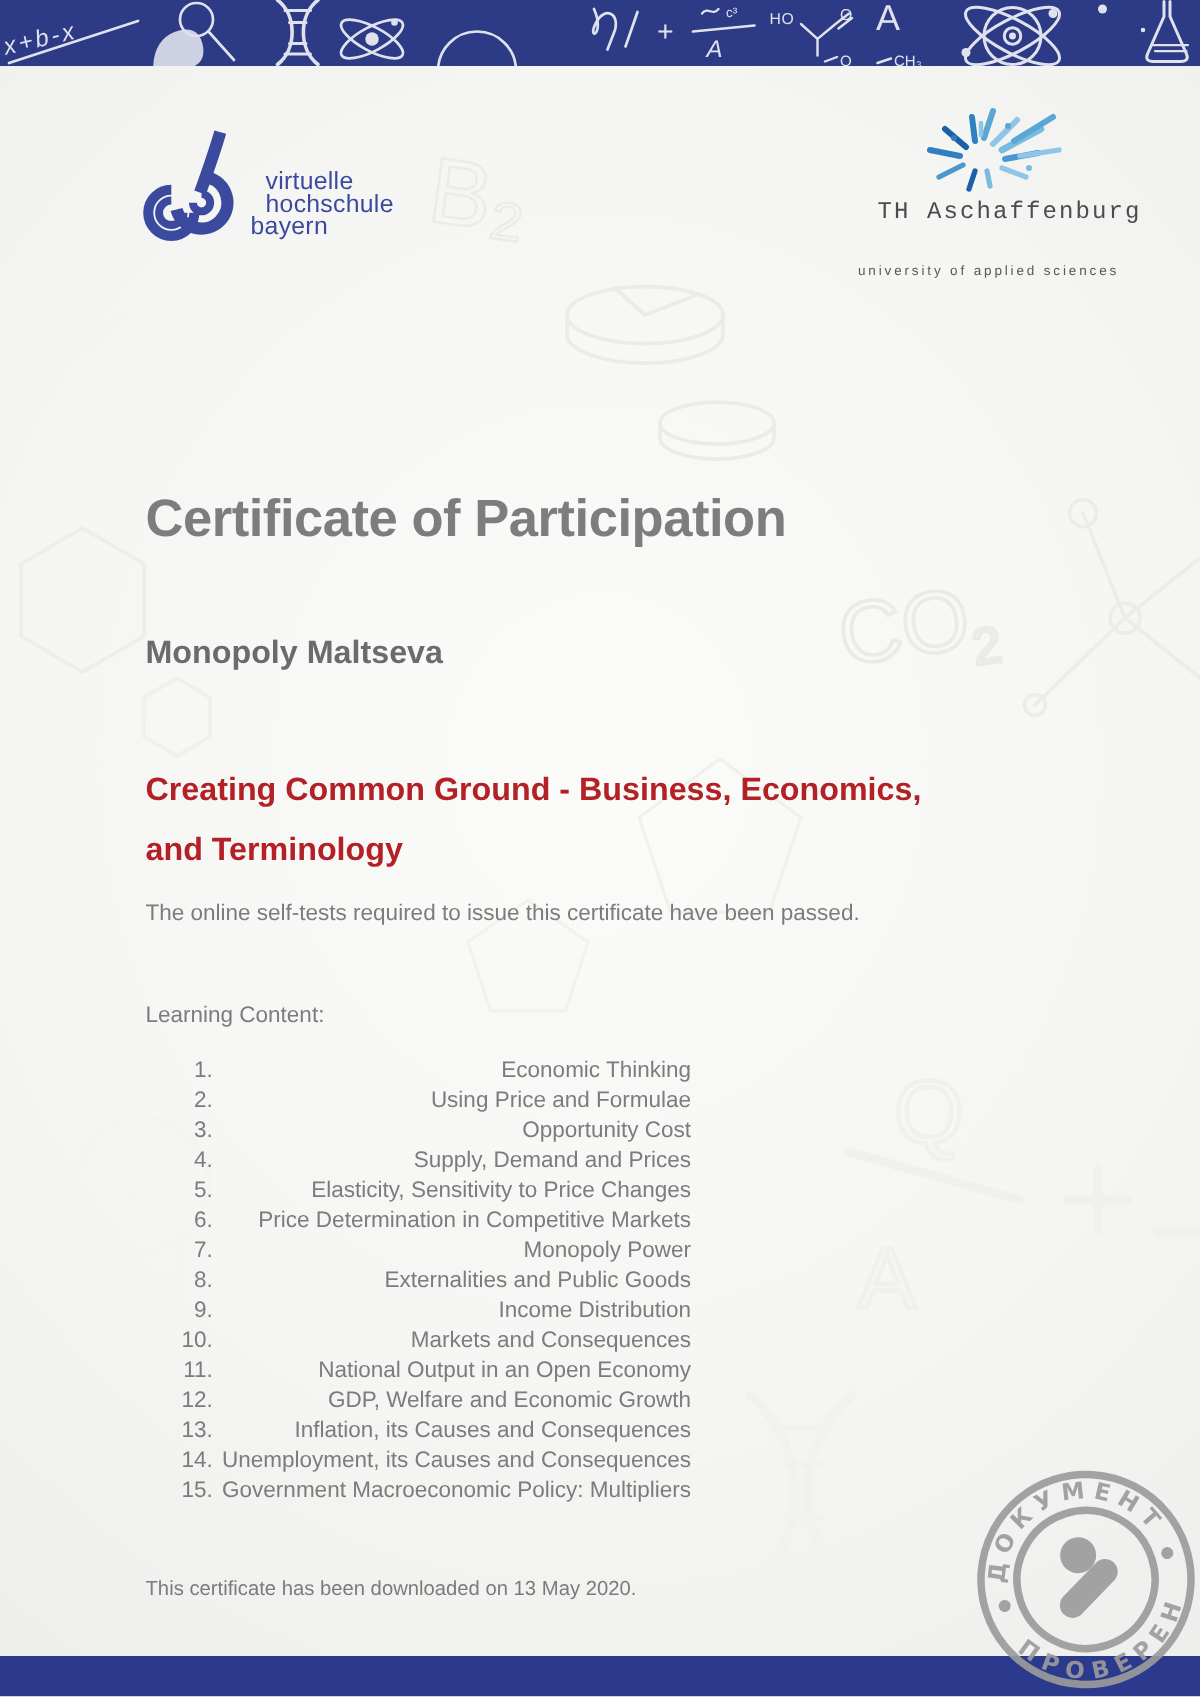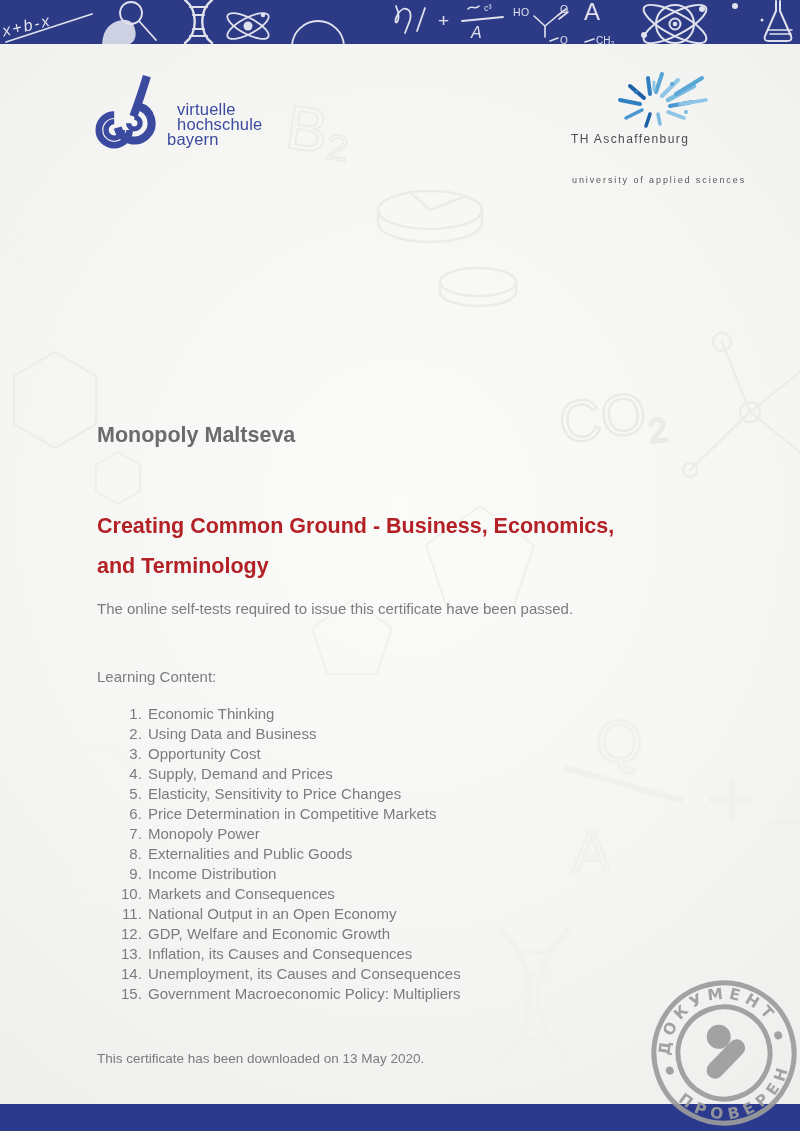--- a/index.html
+++ b/index.html
@@ -6,37 +6,37 @@
   body{font-family:"Liberation Sans",sans-serif;background:#e9e9e8;}
   .page{position:relative;width:800px;height:1131px;margin:0 auto;overflow:hidden;
         background:radial-gradient(ellipse 90% 70% at 50% 45%, #fbfbfa 0%, #f5f5f3 55%, #ededeb 100%);}
   
   .band-top{position:absolute;top:0;left:0;width:800px;height:44px;background:#2d3a86;}
   .band-bottom{position:absolute;left:0;top:1104px;width:800px;height:27px;background:#2c3a8e;}
   .band-top svg{display:block;}
   
   .watermarks{position:absolute;left:0;top:0;width:800px;height:1131px;pointer-events:none;}
   
-  .vhb-logo{position:absolute;left:95px;top:74px;width:200px;height:85px;}
+  .vhb-logo{position:absolute;left:95px;top:86px;width:200px;height:85px;}
   .vhb-mark{position:absolute;left:0;top:0;}
   .vhb-text{position:absolute;left:82px;top:28px;color:#3b4a9f;font-size:16.5px;line-height:15px;letter-spacing:.2px;}
   .vhb-text .l3{margin-left:-10px;}
   .th-logo{position:absolute;left:556px;top:70px;width:220px;height:100px;}
-  .th-name{position:absolute;left:15px;top:62px;font-size:12px;letter-spacing:1.4px;color:#4c4c4c;white-space:nowrap;}
+  .th-name{position:absolute;left:29px;top:62px;font-size:16px;letter-spacing:1.4px;color:#4c4c4c;white-space:nowrap;font-family:Liberation Mono, monospace;}
   .th-sub{position:absolute;left:16px;top:81px;font-size:9px;letter-spacing:1.9px;color:#585858;white-space:nowrap;margin-top:24px;}
   
   .tb{position:absolute;left:97px;color:#7c7c7c;}
   .title{top:326px;font-size:35px;font-weight:bold;color:#7d7d7d;letter-spacing:-.3px;}
   .recipient{top:423px;font-size:21.5px;font-weight:bold;color:#6b6b6b;}
   .intro{top:470px;font-size:15px;}
   .course{top:506px;font-size:21.5px;font-weight:bold;color:#b32025;width:555px;line-height:40px;}
   .passed{top:600px;font-size:15px;text-align:center;}
   .learning-label{top:668px;font-size:15px;}
   ol.learning{top:704px;margin:0;padding:0 0 0 49px;font-size:15px;line-height:20px;color:#7c7c7c;}
-  ol.learning li{padding-left:2px;}
+  ol.learning li{padding-left:2px;text-align:right;}
   .footer-note{top:1051px;font-size:13.5px;color:#7b7b7b;}
   
   .stamp{position:absolute;left:639px;top:968px;opacity:.92;}
   .stamp text{font-family:"DejaVu Sans","Liberation Sans",sans-serif;font-weight:bold;fill:#9c9c9c;}
 </style>
 </head>
 <body>
 
 <div class="page">
 
@@ -189,27 +189,28 @@
         <line x1="124" y1="34" x2="150" y2="30" stroke="#8fc6e8" stroke-width="3.5"></line>
         <circle cx="80" cy="22" r="2" fill="#2f7fc1"></circle>
         <circle cx="116" cy="14" r="2" fill="#5aa7d6"></circle>
         <circle cx="130" cy="42" r="2" fill="#7abbe0"></circle>
       </g>
     </svg>
     <div class="th-name">TH Aschaffenburg</div>
     <div class="th-sub">university of applied sciences</div>
   </div>
 
+  <h1 class="tb title" style="margin:0">Certificate of Participation</h1>
   <h2 class="tb recipient" style="margin:0">Monopoly Maltseva</h2>
   <h3 class="tb course" style="margin:0">Creating Common Ground - Business, Economics, and Terminology</h3>
   <p class="tb passed" style="margin:0">The online self-tests required to issue this certificate have been passed.</p>
   <p class="tb learning-label" style="margin:0">Learning Content:</p>
   <ol class="tb learning">
       <li>Economic Thinking</li>
-      <li>Using Data and Business</li>
+      <li>Using Price and Formulae</li>
       <li>Opportunity Cost</li>
       <li>Supply, Demand and Prices</li>
       <li>Elasticity, Sensitivity to Price Changes</li>
       <li>Price Determination in Competitive Markets</li>
       <li>Monopoly Power</li>
       <li>Externalities and Public Goods</li>
       <li>Income Distribution</li>
       <li>Markets and Consequences</li>
       <li>National Output in an Open Economy</li>
       <li>GDP, Welfare and Economic Growth</li>

